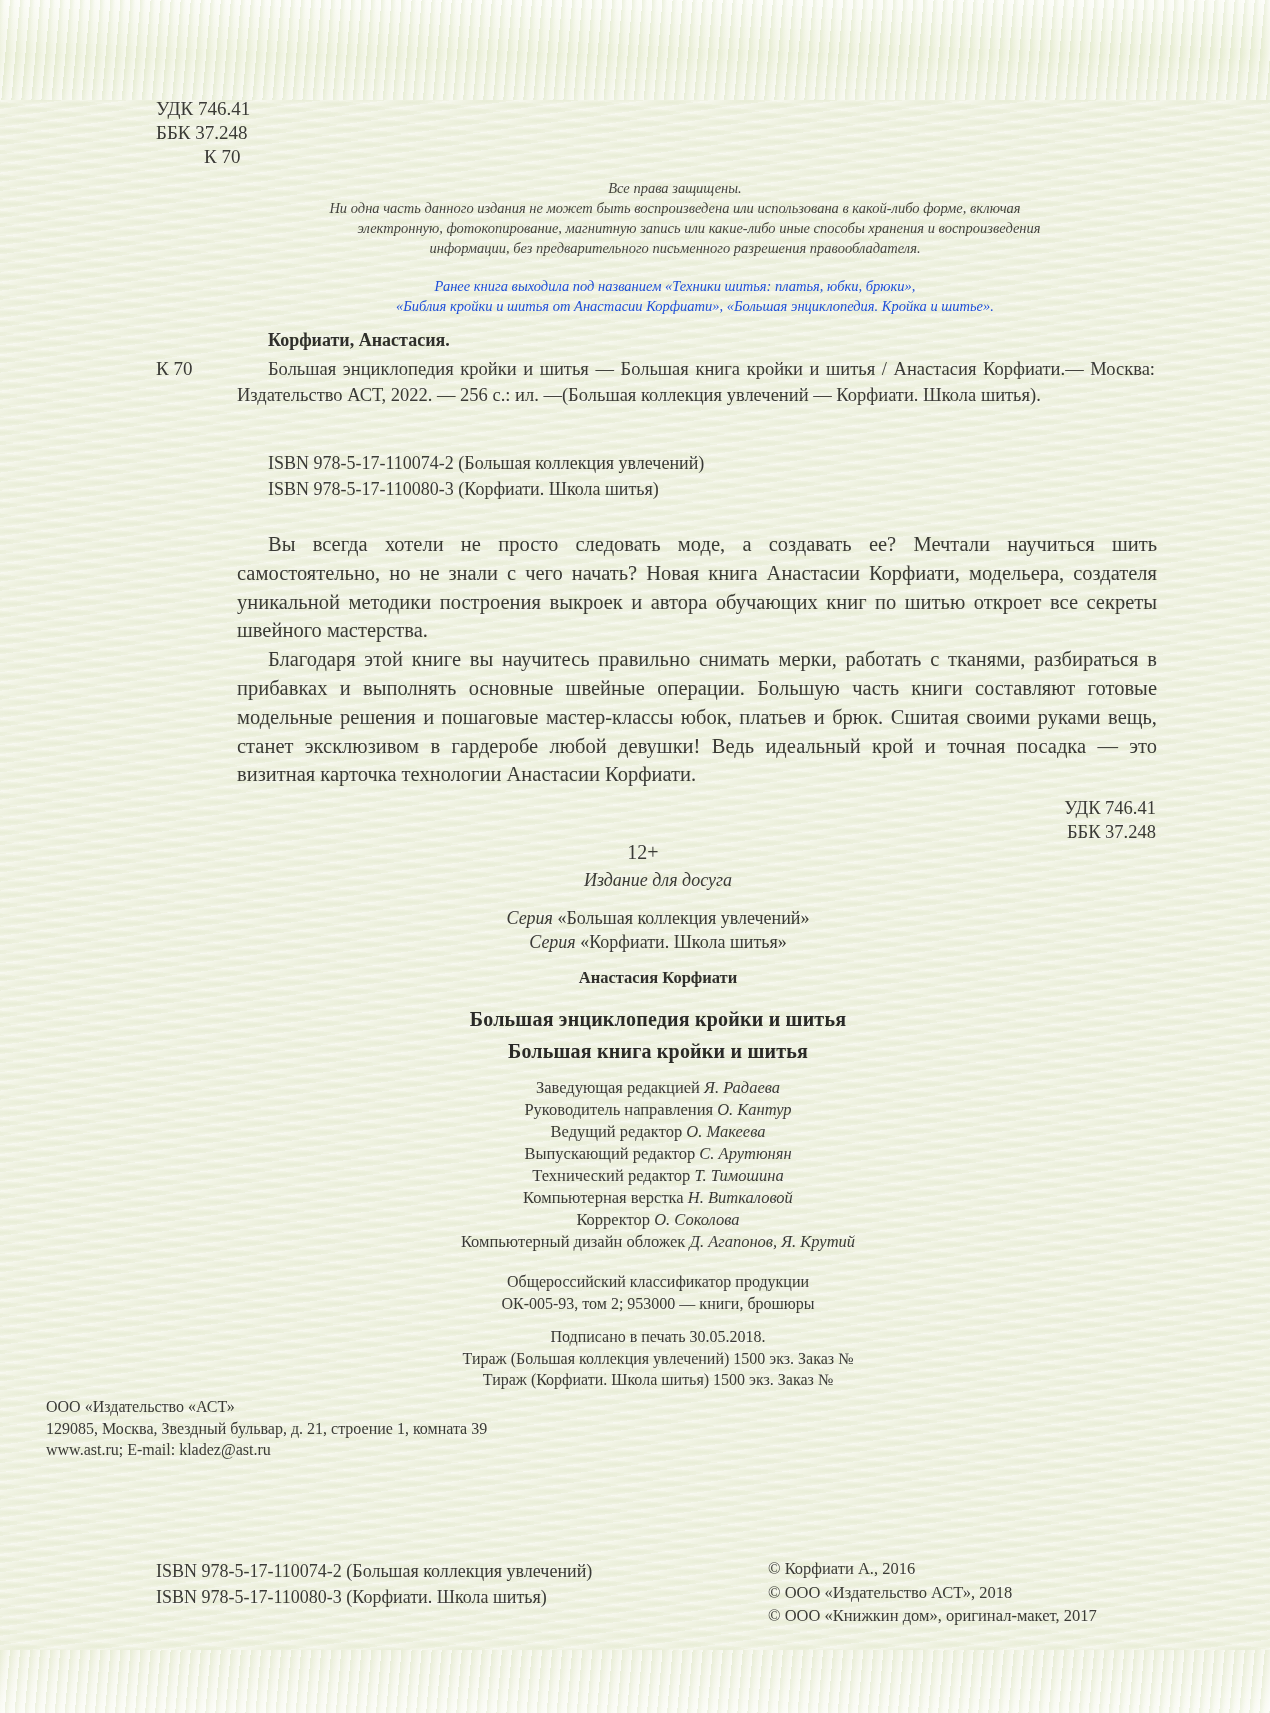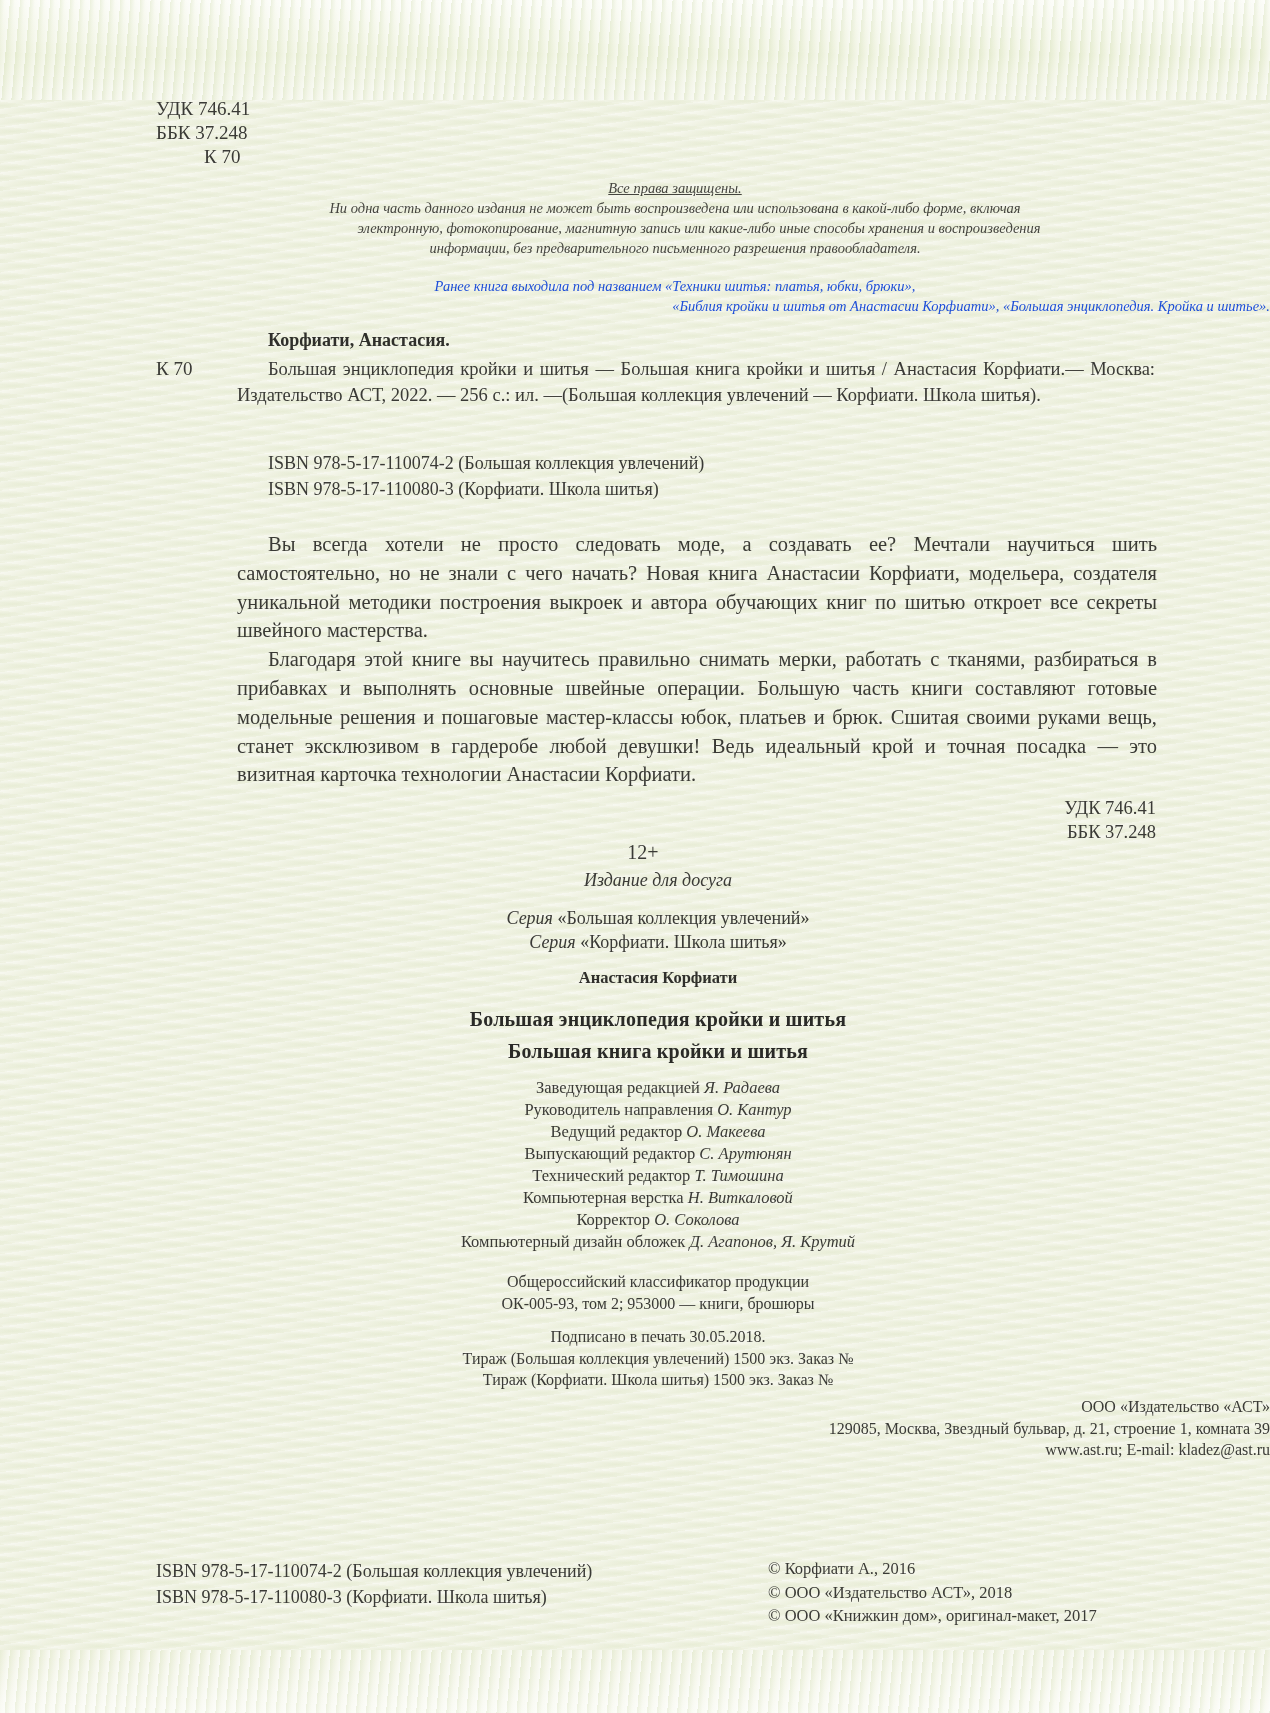--- a/index.html
+++ b/index.html
@@ -62,29 +62,29 @@
 <div class="top-band"></div>
 <div class="bottom-band"></div>
 
 <div class="abs cls" style="top:97px;">
   <div>УДК 746.41</div>
   <div>ББК 37.248</div>
   <div class="indent">К 70</div>
 </div>
 
 <div class="abs center-block rights">
-  <div style="padding-left:80px;text-decoration:underline;">Все права защищены.</div>
+  <div style="padding-left:80px;">Все права защищены.</div>
   <div style="padding-left:80px;">Ни одна часть данного издания не может быть воспроизведена или использована в какой-либо форме, включая</div>
   <div style="padding-left:80px;margin-left:48px;">электронную, фотокопирование, магнитную запись или какие-либо иные способы хранения и воспроизведения</div>
   <div style="padding-left:80px;">информации, без предварительного письменного разрешения правообладателя.</div>
 </div>
 
 <div class="abs center-block prev">
   <div style="padding-left:80px;">Ранее книга выходила под названием «Техники шитья: платья, юбки, брюки»,</div>
-  <div style="padding-left:120px;text-align:right;">«Библия кройки и шитья от Анастасии Корфиати», «Большая энциклопедия. Кройка и шитье».</div>
+  <div style="padding-left:120px;">«Библия кройки и шитья от Анастасии Корфиати», «Большая энциклопедия. Кройка и шитье».</div>
 </div>
 
 <div class="abs author-bold">Корфиати, Анастасия.</div>
 <div class="abs k70-left">К 70</div>
 <div class="abs biblio">
   <div class="first">Большая энциклопедия кройки и шитья — Большая книга кройки и шитья / Анастасия Корфиати.— Москва: Издательство АСТ, 2022. — 256 с.: ил. —(Большая коллекция увлечений — Корфиати. Школа шитья).</div>
 </div>
 <div class="abs isbn-top">
   <div>ISBN 978-5-17-110074-2 (Большая коллекция увлечений)</div>
   <div>ISBN 978-5-17-110080-3 (Корфиати. Школа шитья)</div>
@@ -141,21 +141,21 @@
   <div>Общероссийский классификатор продукции</div>
   <div>ОК-005-93, том 2; 953000 — книги, брошюры</div>
 </div>
 
 <div class="center-x signed" style="text-align:center;">
   <div>Подписано в печать 30.05.2018.</div>
   <div>Тираж (Большая коллекция увлечений) 1500 экз. Заказ №</div>
   <div>Тираж (Корфиати. Школа шитья) 1500 экз. Заказ №</div>
 </div>
 
-<div class="center-x publisher" style="text-align:right;">
+<div class="center-x publisher" style="text-align:left;">
   <div>ООО «Издательство «АСТ»</div>
   <div>129085, Москва, Звездный бульвар, д. 21, строение 1, комната 39</div>
   <div>www.ast.ru; E-mail: kladez@ast.ru</div>
 </div>
 
 <div class="abs isbn-bottom">
   <div>ISBN 978-5-17-110074-2 (Большая коллекция увлечений)</div>
   <div>ISBN 978-5-17-110080-3 (Корфиати. Школа шитья)</div>
 </div>
 <div class="abs copyright">

